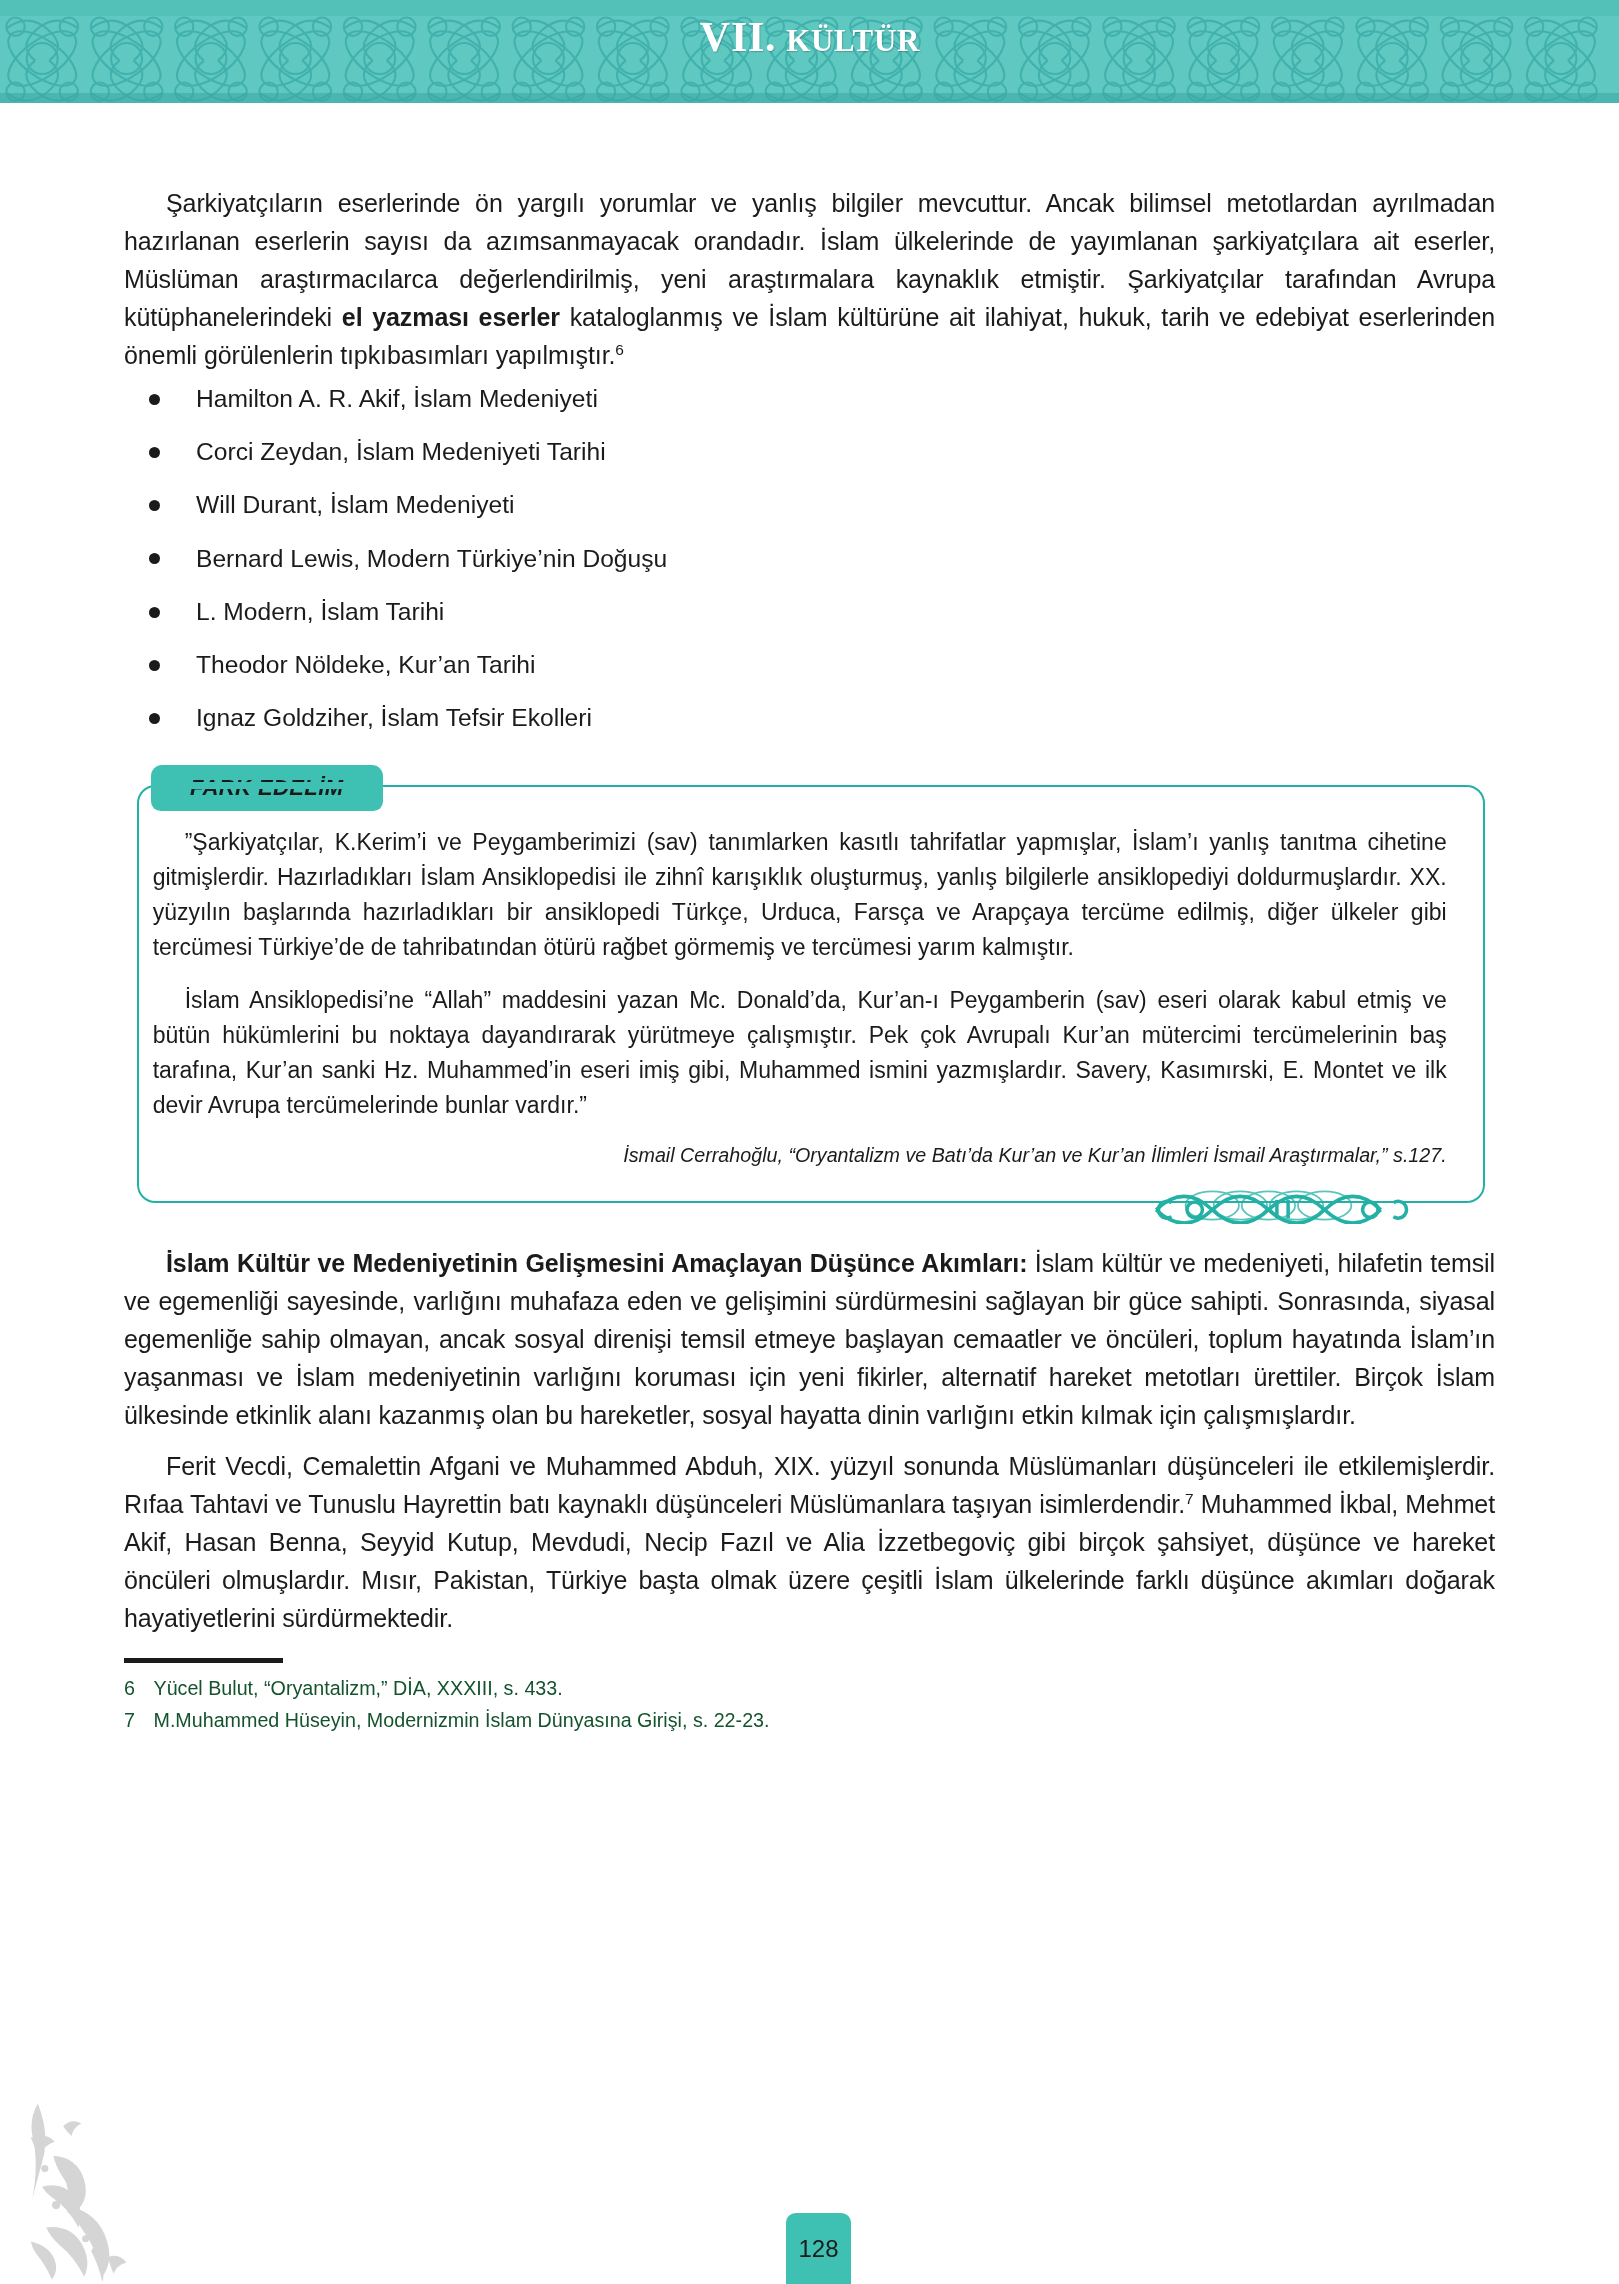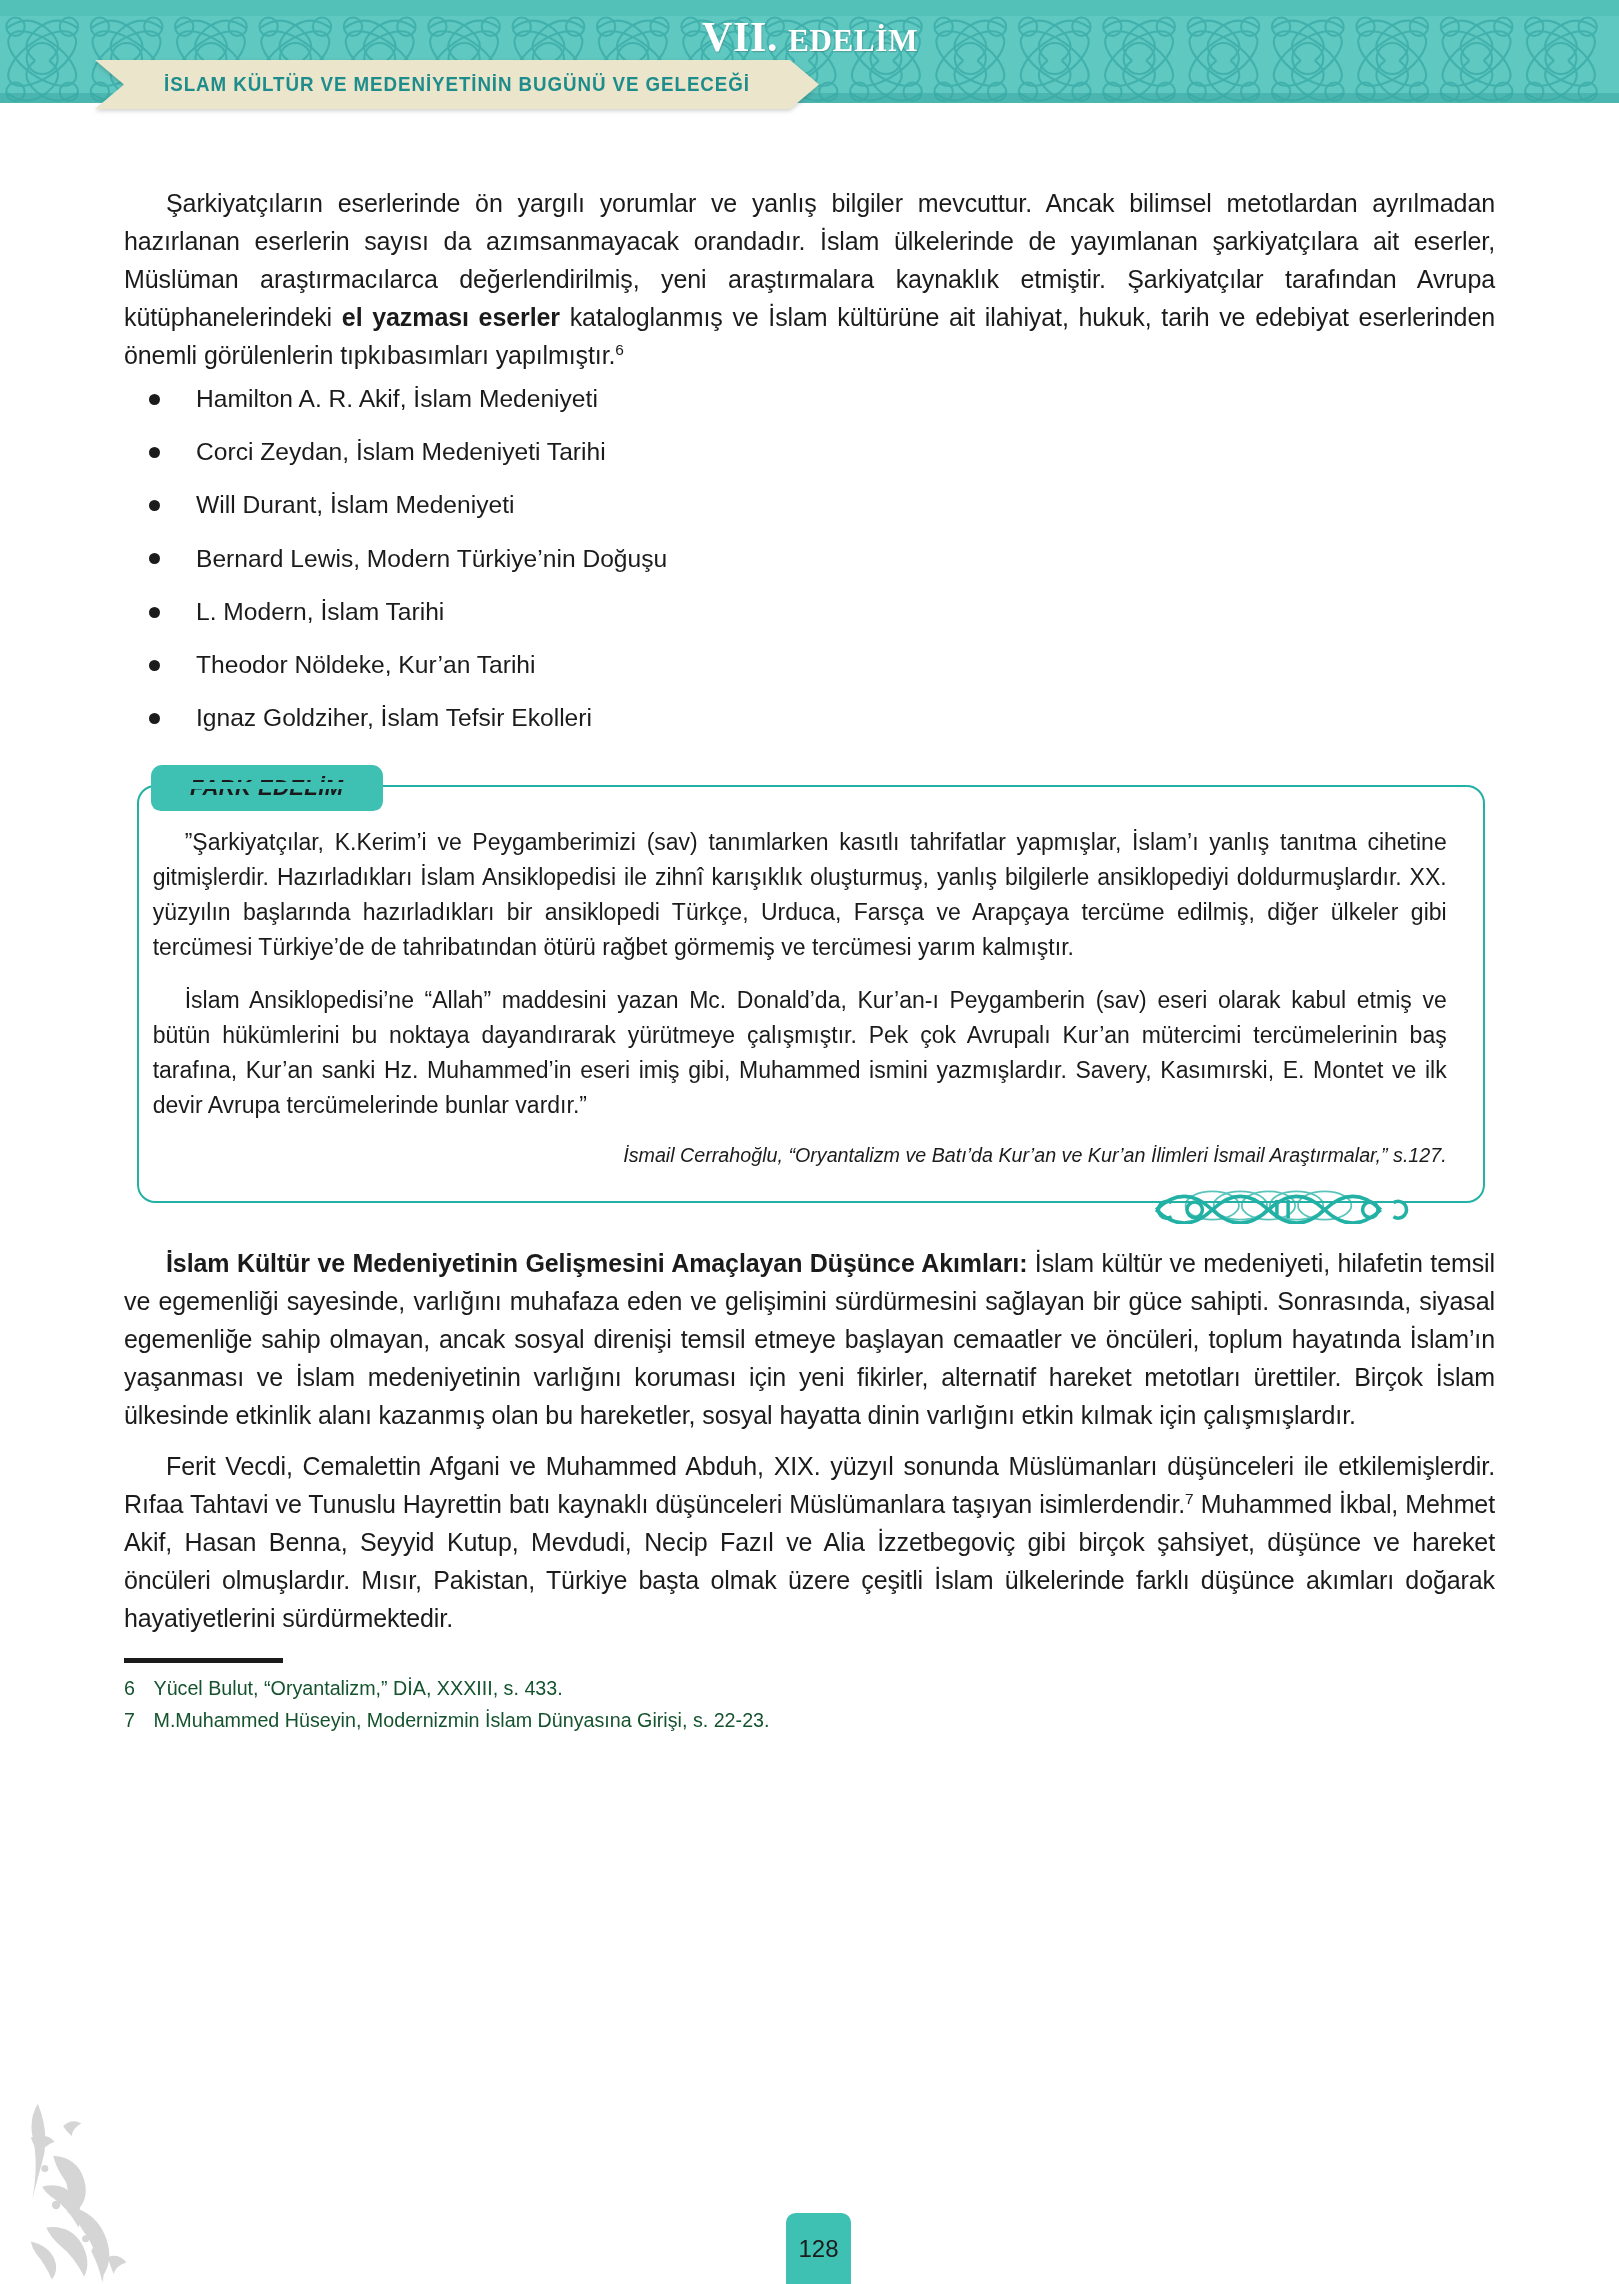--- a/index.html
+++ b/index.html
@@ -320,27 +320,23 @@
           <use href="#motif" x="1920"></use>
             <use href="#motif" x="2040"></use>
             <use href="#motif" x="2160"></use>
         </g>
       </svg>
       <div class="header-band-bottom-line"></div>
     </div>
 
     <div class="unit-number">
       <span class="rn">VII.</span>
-      <span class="word">EDELİM</span>
+      <span class="word">KÜLTÜR</span>
     </div>
 
-    <div class="ribbon-wrap">
-      <div class="ribbon"></div>
-      <div class="ribbon-label">İSLAM KÜLTÜR VE MEDENİYETİNİN BUGÜNÜ VE GELECEĞİ</div>
-    </div>
   </div>
 
   <div class="content">
 
     <p class="body-text"><span>Şarkiyatçıların eserlerinde ön yargılı yorumlar ve yanlış bilgiler mevcuttur. Ancak bilimsel metotlardan ayrılmadan hazırlanan eserlerin sayısı da azımsanmayacak orandadır. İslam ülkelerinde de yayımlanan şarkiyatçılara ait eserler, Müslüman araştırmacılarca değerlendirilmiş, yeni araştırmalara kaynaklık etmiştir. Şarkiyatçılar tarafından Avrupa kütüphanelerindeki </span><span class="bold">el yazması eserler</span><span> kataloglanmış ve İslam kültürüne ait ilahiyat, hukuk, tarih ve edebiyat eserlerinden önemli görülenlerin tıpkıbasımları yapılmıştır.</span><sup class="fn">6</sup></p>
 
 
     <ul class="booklist">
       <li><span class="bullet"></span><span>Hamilton A. R. Akif, İslam Medeniyeti</span></li>
       <li><span class="bullet"></span><span>Corci Zeydan, İslam Medeniyeti Tarihi</span></li>

